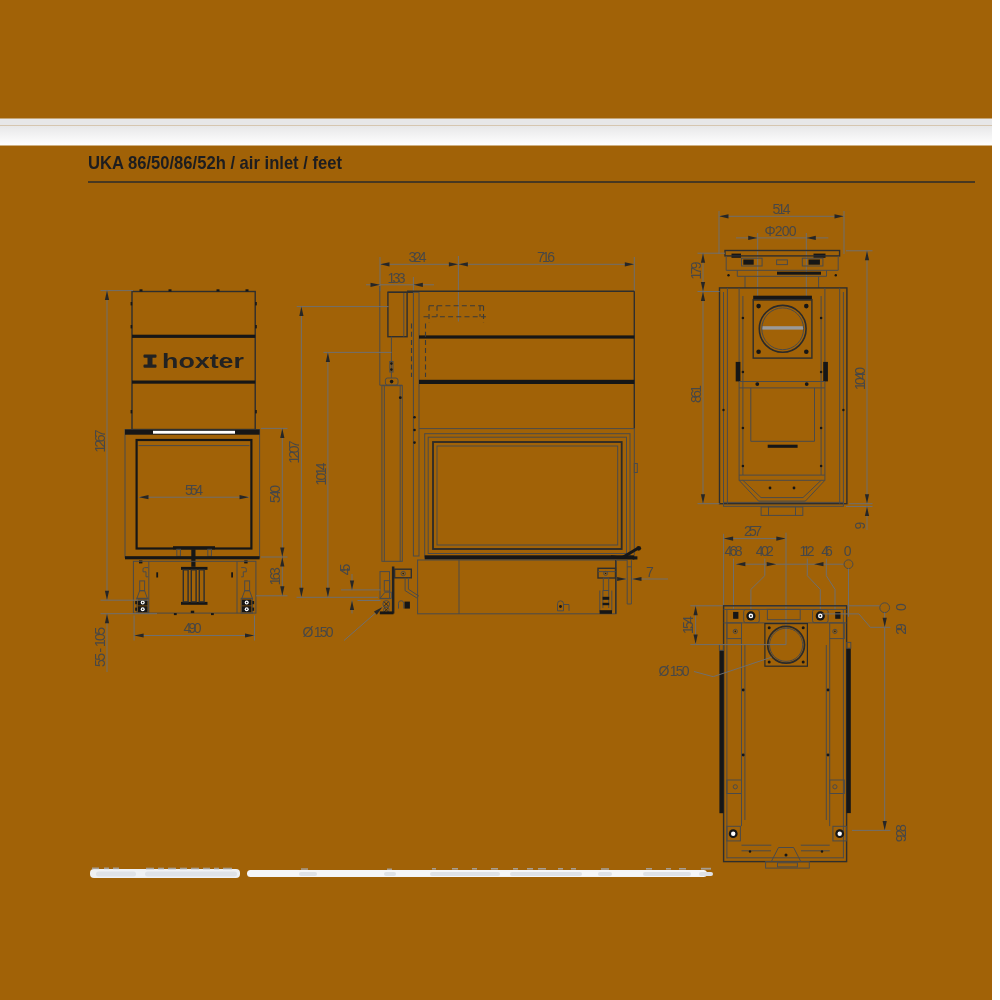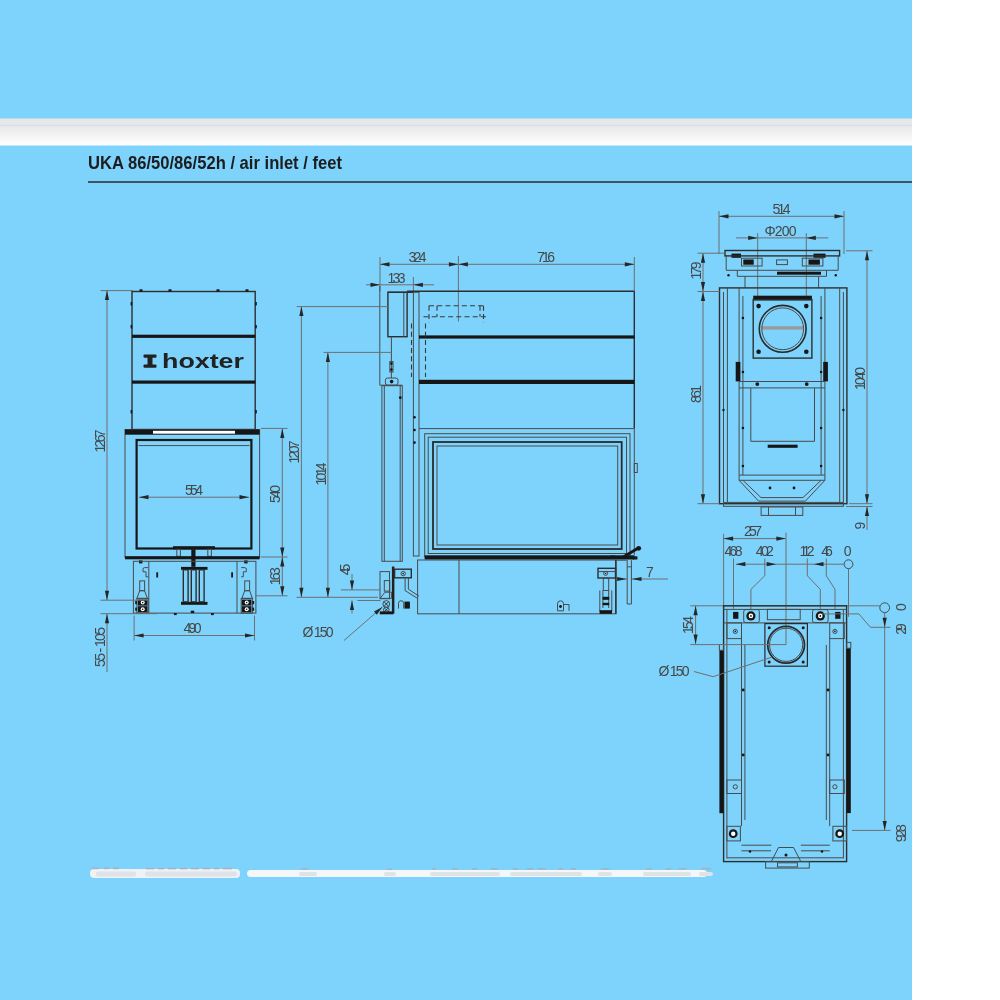--- a/index.html
+++ b/index.html
@@ -1,16 +1,16 @@
 <!DOCTYPE html>
 <html><head>
 <meta charset="utf-8">
 <style>
   html,body{margin:0;padding:0;background:#fff;}
-  #page{position:relative;width:912px;height:1000px;background:#7dd3fc;overflow:hidden;
+  #page{position:relative;width:992px;height:1000px;background:#a16207;overflow:hidden;
         font-family:"Liberation Sans",sans-serif;}
   svg{position:absolute;left:0;top:0;}
   .dim{fill:#474747;font-size:14px;font-family:"Liberation Sans",sans-serif;}
   .thin{stroke:#4a4a4a;stroke-width:1;fill:none;}
   .med{stroke:#2e2e2e;stroke-width:1.4;fill:none;}
   .thk{stroke:#161616;stroke-width:2.2;fill:none;}
   .diml{stroke:#6f6f6f;stroke-width:1;fill:none;}
   .dash{stroke:#3a3a3a;stroke-width:1.1;fill:none;stroke-dasharray:5 3.2;}
   .blk{fill:#161616;stroke:none;}
 </style>

